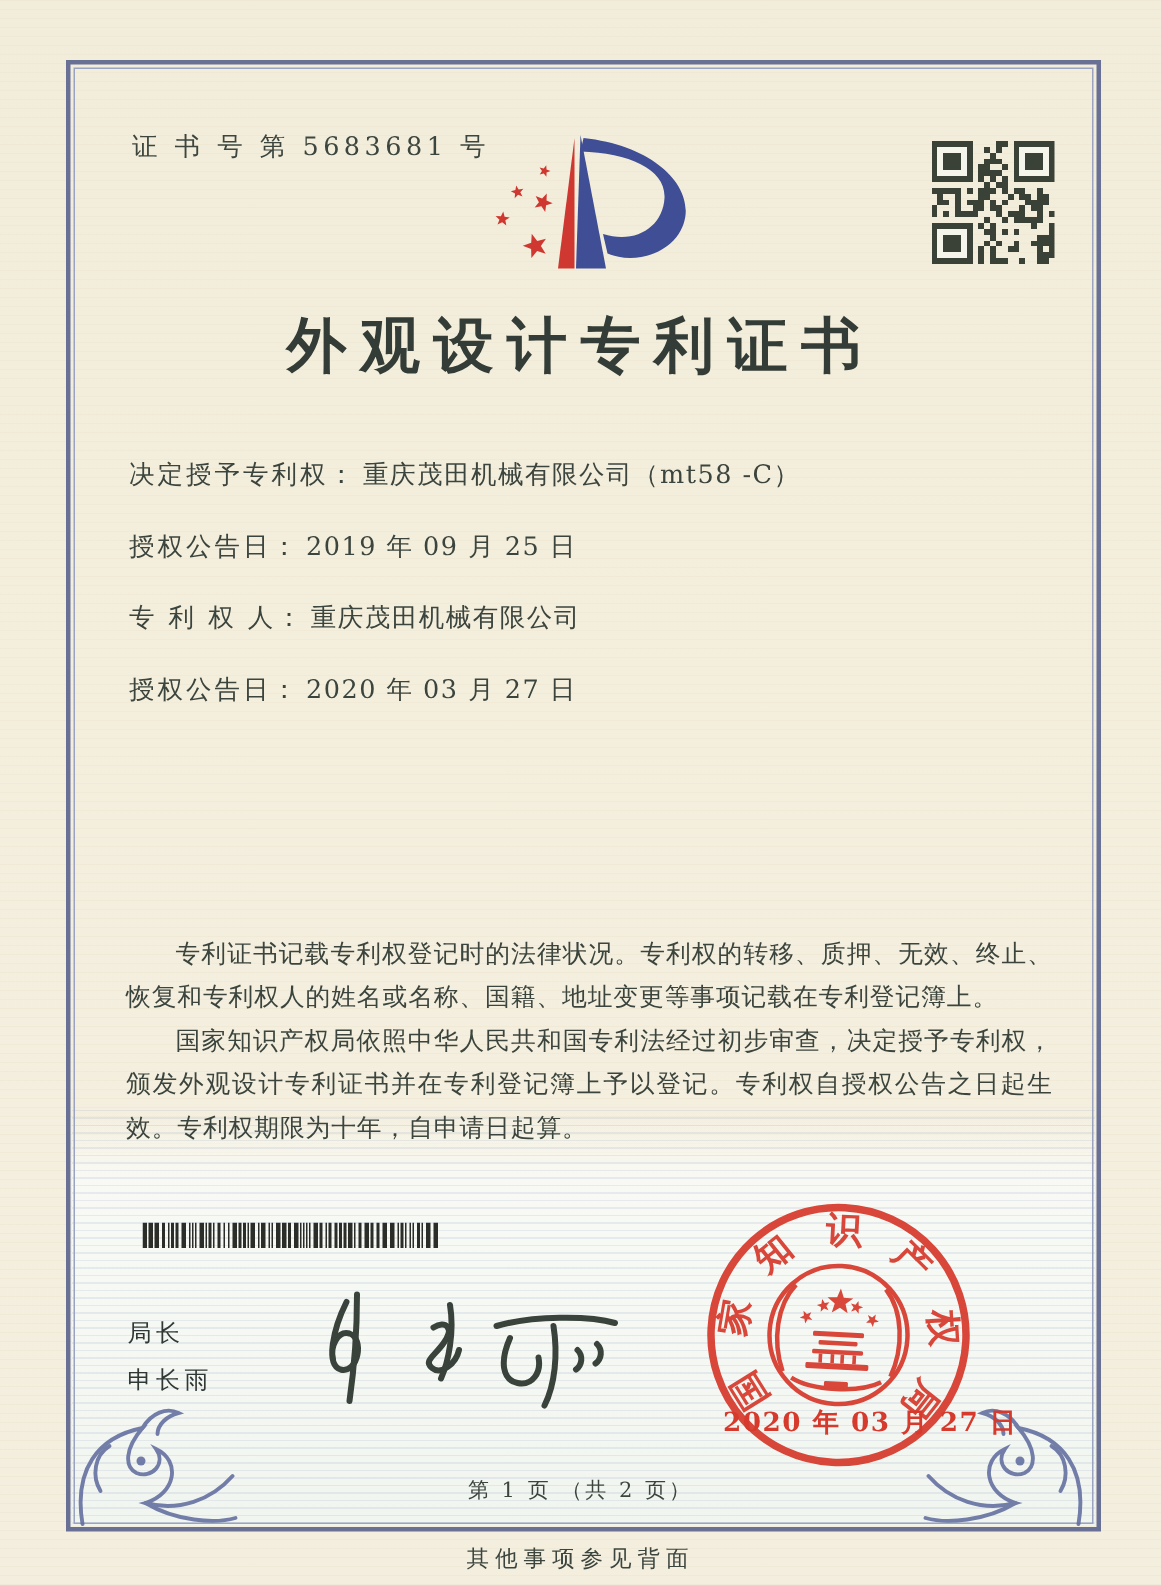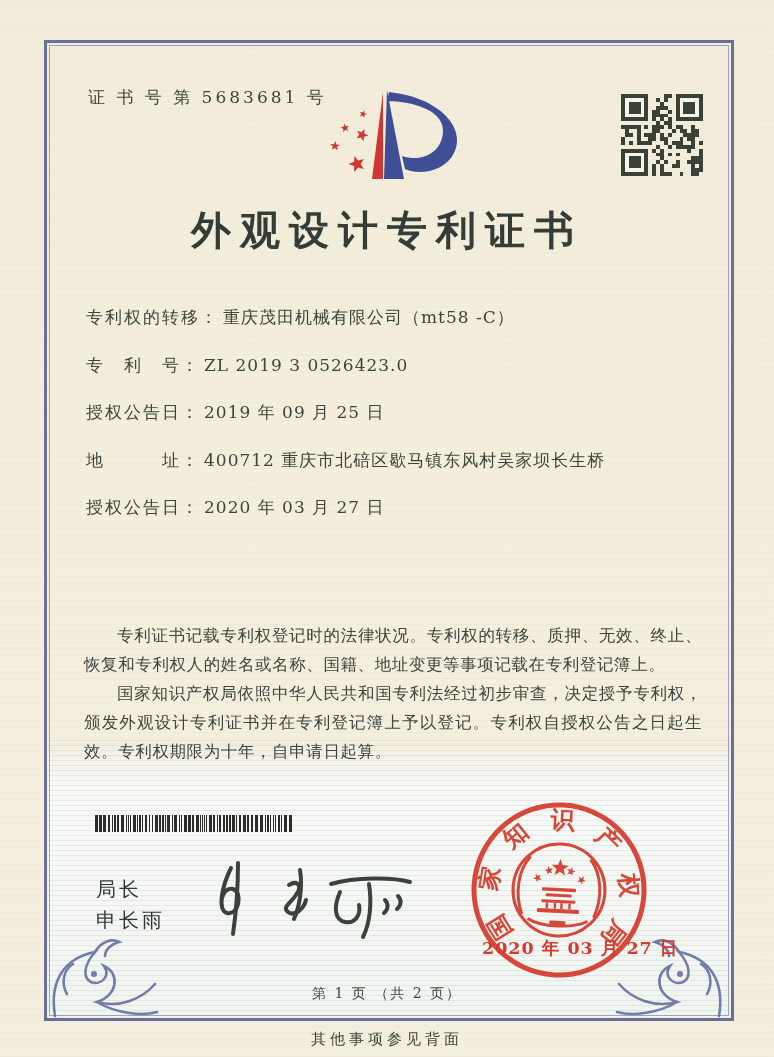--- a/index.html
+++ b/index.html
@@ -31,22 +31,22 @@
   .fields{position:absolute;left:86px;top:304px;width:628px;display:flex;flex-direction:column;gap:21.5px;}
   .field-row{position:relative;height:26px;font-size:17px;line-height:26px;white-space:nowrap;}
   .f-label{letter-spacing:2px;color:#3b443d;}
   .f-value{margin-left:4px;color:#3b443d;letter-spacing:1px;}
   .pub-no-group{position:absolute;left:306px;top:0;}
   .paragraphs{position:absolute;left:84px;top:621px;width:618px;
     font-size:16.5px;line-height:29px;letter-spacing:0.6px;text-align:justify;color:#3b443d;}
   .paragraphs p{margin:0;text-indent:2em;}
   .barcode{position:absolute;left:95px;top:815px;width:202px;height:17px;display:flex;align-items:stretch;overflow:hidden;}
   .barcode div{flex:none;background:#2b2d28;}
-  .signer{position:absolute;left:96px;top:874px;font-family:"Liberation Sans","DejaVu Sans",sans-serif;
-    font-size:20px;letter-spacing:3px;color:#2f3835;line-height:31px;}
+  .signer{position:absolute;left:85px;top:874px;font-family:"Liberation Sans","DejaVu Sans",sans-serif;
+    font-size:16px;letter-spacing:3px;color:#2f3835;line-height:31px;}
   .signature{position:absolute;left:205px;top:858px;width:212px;height:82px;}
   .seal{position:absolute;left:467px;top:798px;width:184px;height:184px;transform:rotate(3deg);opacity:0.93;}
   .seal-date{position:absolute;left:482px;top:936px;width:180px;font-size:17.5px;letter-spacing:1px;
     color:#d63a2c;font-weight:600;white-space:nowrap;}
   .flourish{position:absolute;width:112px;height:96px;}
   .flourish.left{left:47px;top:924px;}
   .flourish.right{left:615px;top:924px;transform:scaleX(-1);}
   .footer-page{position:absolute;left:0;top:985px;width:774px;text-align:center;
     font-size:14px;letter-spacing:2px;color:#3b443d;}
   .footer-note{position:absolute;left:0;top:1030px;width:774px;text-align:center;
@@ -227,30 +227,27 @@
       <rect x="12" y="20" width="1" height="1" fill="#3a4237"></rect>
       <rect x="15" y="20" width="1" height="1" fill="#3a4237"></rect>
       <rect x="18" y="20" width="1" height="1" fill="#3a4237"></rect>
       <rect x="19" y="20" width="1" height="1" fill="#3a4237"></rect>
     </svg>
 
   <div class="title">外观设计专利证书</div>
 
   <div class="fields">
     <div class="field-row">
-      <span class="f-label">专利权的转移：</span><span class="f-value">重庆茂田机械有限公司（mt58 -C）</span>
-    </div>
-    <div class="field-row">
-      <span class="f-label">专　利　号：</span><span class="f-value">ZL 2019 3 0526423.0</span>
+      <span class="f-label">决定授予专利权：</span><span class="f-value">重庆茂田机械有限公司（mt58 -C）</span>
     </div>
     <div class="field-row">
       <span class="f-label">授权公告日：</span><span class="f-value">2019 年 09 月 25 日</span>
     </div>
     <div class="field-row">
-      <span class="f-label">地　　　址：</span><span class="f-value">400712 重庆市北碚区歇马镇东风村吴家坝长生桥</span>
+      <span class="f-label">专 利 权 人：</span><span class="f-value">重庆茂田机械有限公司</span>
     </div>
     <div class="field-row">
       <span class="f-label">授权公告日：</span><span class="f-value">2020 年 03 月 27 日</span>
     </div>
   </div>
 
   <div class="paragraphs">
     <p>专利证书记载专利权登记时的法律状况。专利权的转移、质押、无效、终止、恢复和专利权人的姓名或名称、国籍、地址变更等事项记载在专利登记簿上。</p>
     <p>国家知识产权局依照中华人民共和国专利法经过初步审查，决定授予专利权，颁发外观设计专利证书并在专利登记簿上予以登记。专利权自授权公告之日起生效。专利权期限为十年，自申请日起算。</p>
   </div>

